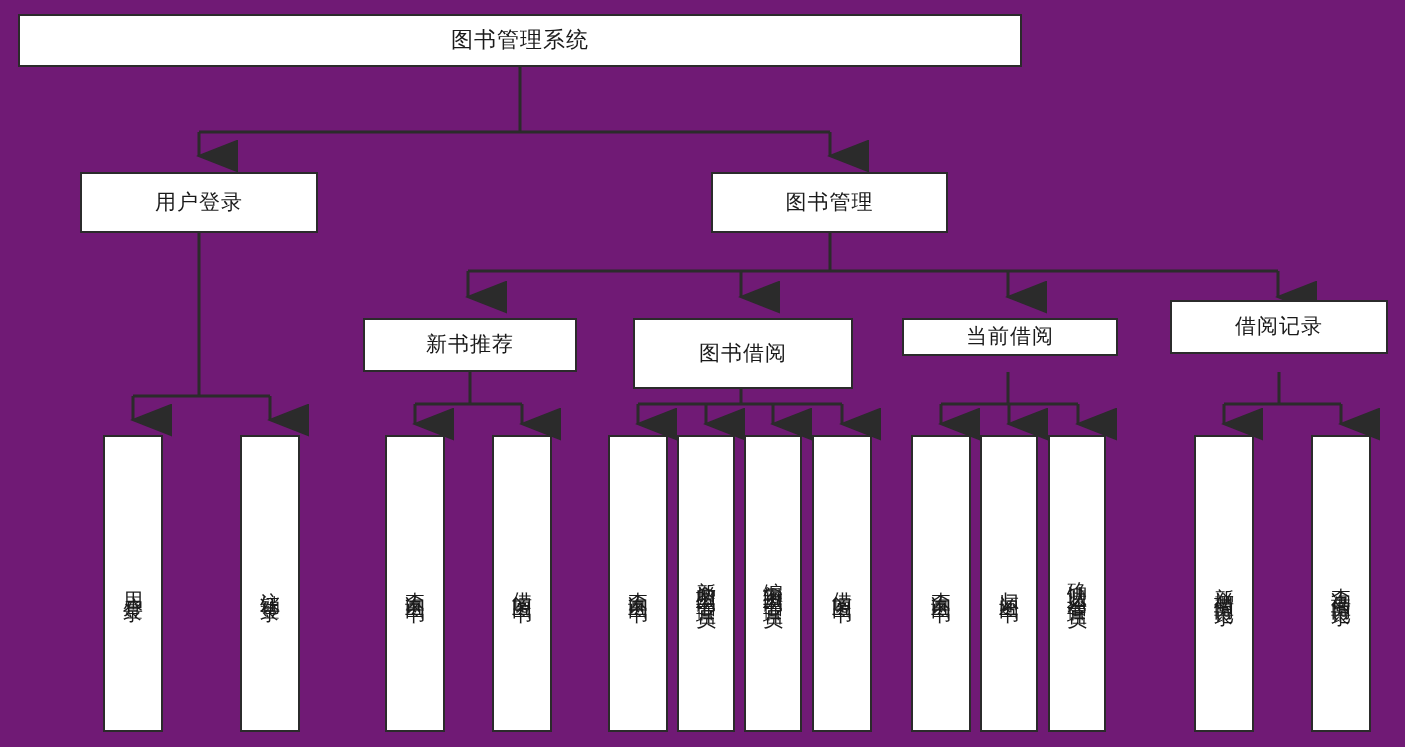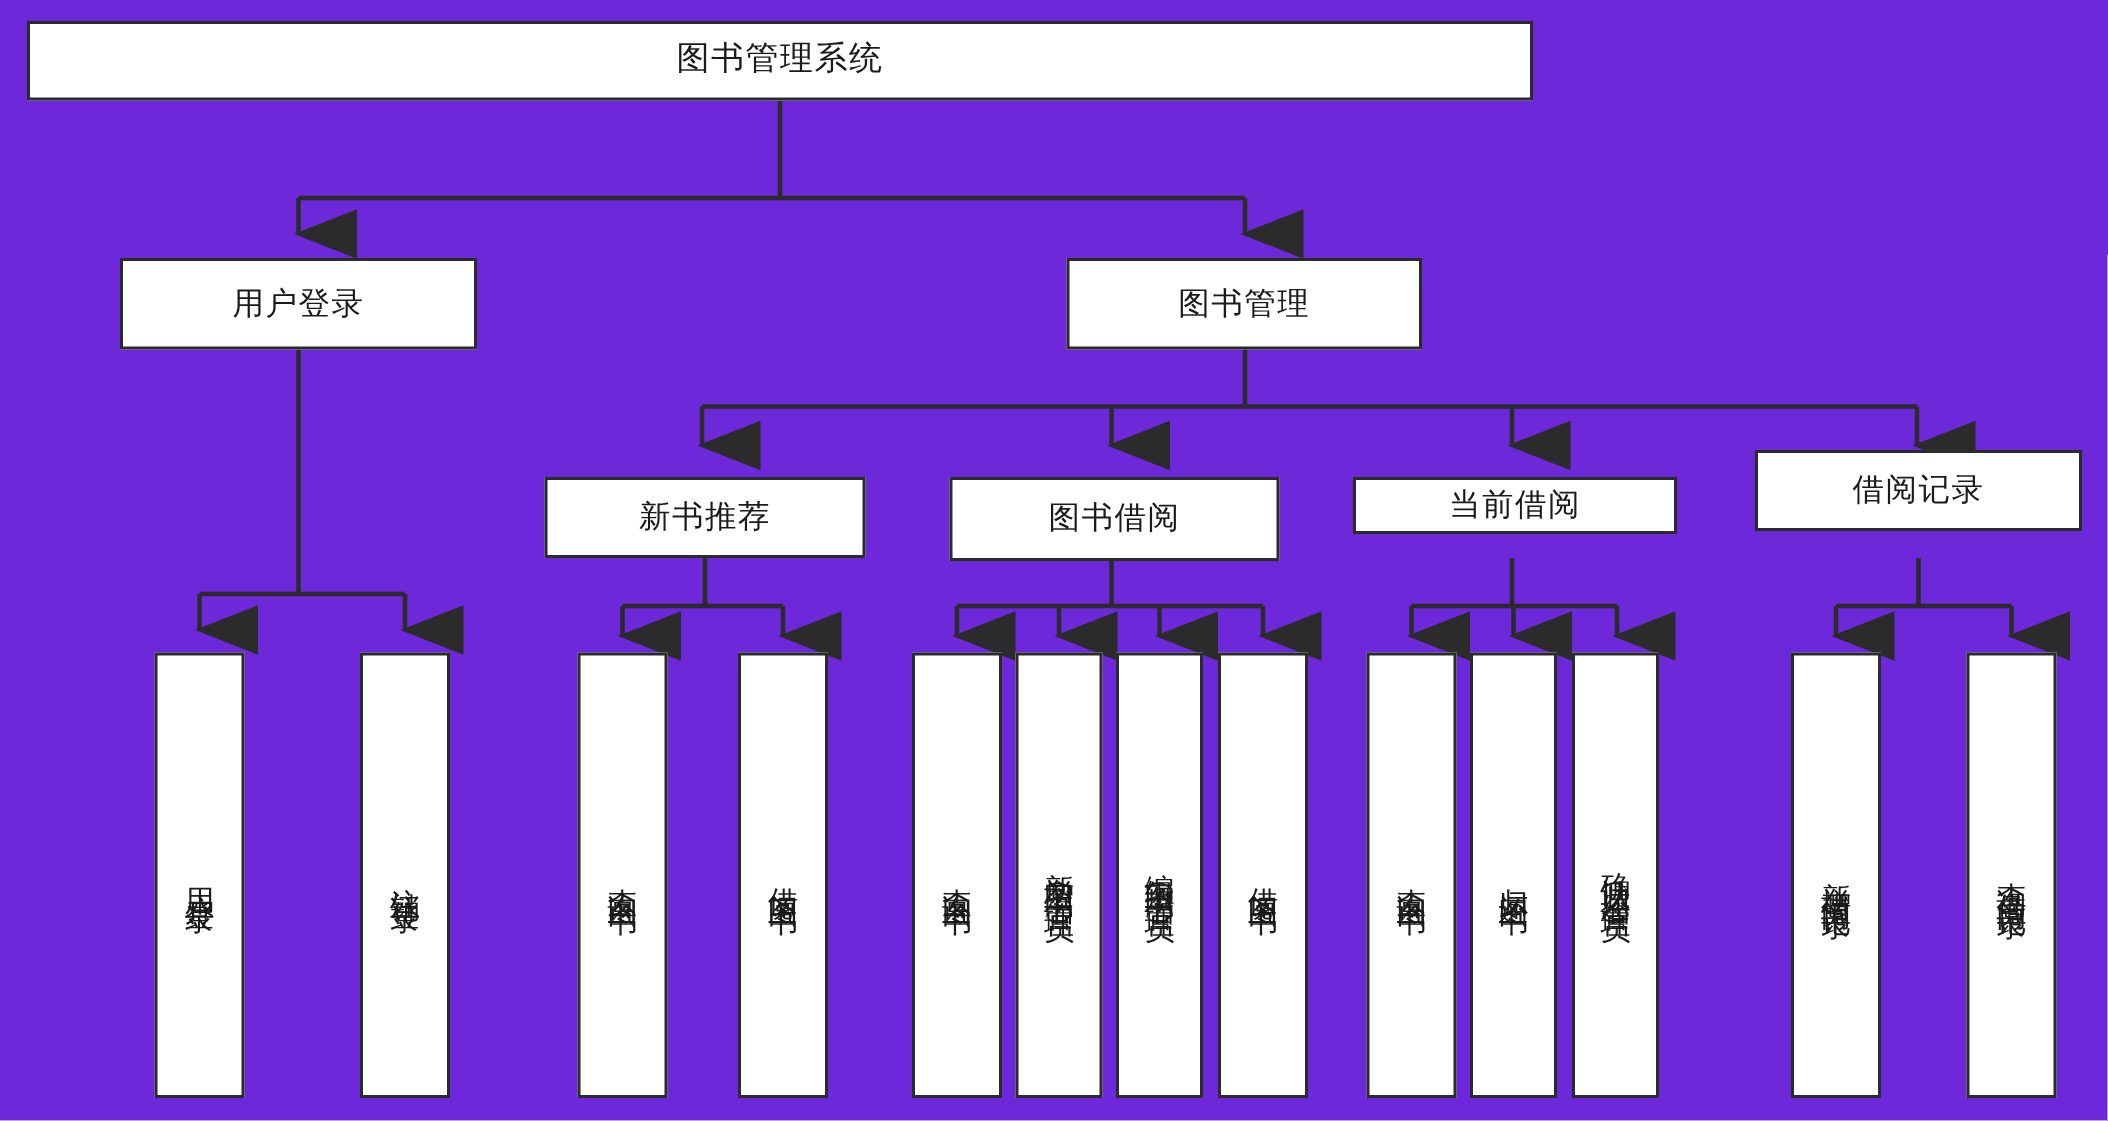--- a/index.html
+++ b/index.html
@@ -8,21 +8,21 @@
     padding: 0;
     background: #ffffff;
   }
   body {
     font-family: "DejaVu Sans", "Liberation Sans", sans-serif;
   }
   #diagram {
     position: relative;
     width: 1405px;
     height: 747px;
-    background: #6d28d9;
+    background: #701a75;
     overflow: hidden;
   }
   #edges {
     position: absolute;
     left: 0;
     top: 0;
     width: 1405px;
     height: 747px;
     pointer-events: none;
   }
@@ -130,21 +130,21 @@
       <path d="M 1341 404 L 1341 424" marker-end="url(#arrow)"></path>
     </g>
   </svg>
 
   <div class="node h root" style="left:18px; top:14px; width:1004px; height:53px;">图书管理系统</div>
 
   <div class="node h" style="left:80px; top:172px; width:238px; height:61px;">用户登录</div>
   <div class="node h" style="left:711px; top:172px; width:237px; height:61px;">图书管理</div>
 
   <div class="node h" style="left:363px; top:318px; width:214px; height:54px;">新书推荐</div>
-  <div class="node h" style="left:633px; top:318px; width:220px; height:56px;">图书借阅</div>
+  <div class="node h" style="left:633px; top:318px; width:220px; height:71px;">图书借阅</div>
   <div class="node h" style="left:902px; top:318px; width:216px; height:38px;">当前借阅</div>
   <div class="node h" style="left:1170px; top:300px; width:218px; height:54px;">借阅记录</div>
 
   <div class="node v" style="left:103px; top:435px; width:60px; height:297px;">
     <span class="vtext">用户登录</span>
   </div>
   <div class="node v" style="left:240px; top:435px; width:60px; height:297px;">
     <span class="vtext">注销登录</span>
   </div>
 

